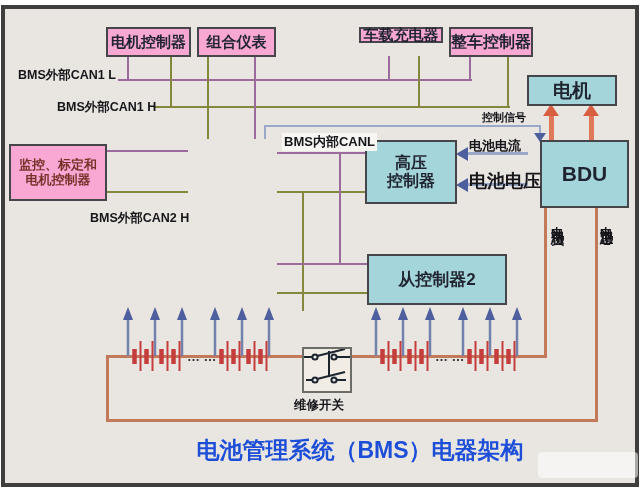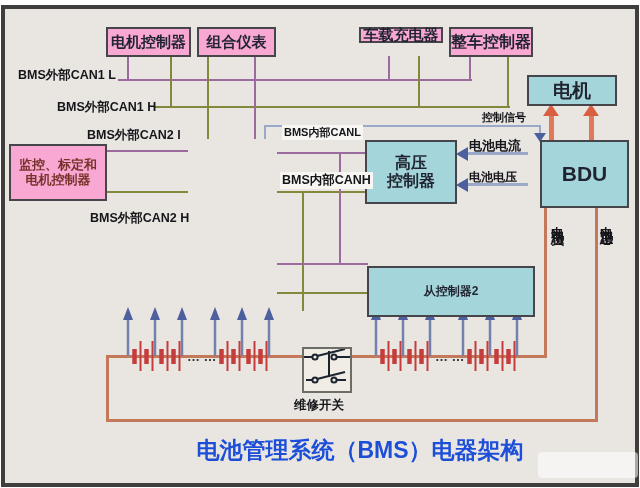--- a/index.html
+++ b/index.html
@@ -166,21 +166,21 @@
 
 
   <div class="box teal" style="left:365px;top:140px;width:92px;height:64px;font-size:16px">
     <div>
       <div>高压</div>
       <div>控制器</div>
     </div>
   </div>
 
   <div class="box teal" style="left:540px;top:140px;width:89px;height:68px;font-size:21px">BDU</div>
-  <div class="box teal" style="left:367px;top:266px;width:168px;height:51px;font-size:12px">从控制器2</div>
+  <div class="box teal" style="left:367px;top:254px;width:140px;height:51px;font-size:17px">从控制器2</div>
 
   <div id="switchbox">
     <svg width="46" height="42" viewBox="0 0 46 42">
       <g stroke="#1c2430" stroke-width="2" fill="none">
         <line x1="0" y1="8" x2="8" y2="8"></line>
         <circle cx="11" cy="8" r="2.6" fill="#f1ede5"></circle>
         <circle cx="30" cy="8" r="2.6" fill="#f1ede5"></circle>
         <line x1="33" y1="8" x2="46" y2="8"></line>
         <line x1="13" y1="7" x2="41" y2="0"></line>
         <line x1="25" y1="2" x2="25" y2="28"></line>
@@ -188,26 +188,24 @@
         <circle cx="11" cy="31" r="2.6" fill="#f1ede5"></circle>
         <circle cx="30" cy="31" r="2.6" fill="#f1ede5"></circle>
         <line x1="33" y1="31" x2="42" y2="31"></line>
         <line x1="13" y1="30" x2="41" y2="23"></line>
       </g>
     </svg>
   </div>
 
   <span class="lbl" style="left:18px;top:67px;font-size:12.5px">BMS外部CAN1 L</span>
   <span class="lbl" style="left:57px;top:99px;font-size:12.5px">BMS外部CAN1 H</span>
-  <span class="lbl" style="left:87px;top:127px;font-size:12.5px">BMS外部CAN2 l</span>
   <span class="lbl" style="left:90px;top:210px;font-size:12.5px">BMS外部CAN2 H</span>
-  <span class="lbl chip" style="left:282px;top:125px;font-size:11px">BMS内部CANL</span>
-  <span class="lbl chip" style="left:280px;top:172px;font-size:12.5px">BMS内部CANH</span>
+  <span class="lbl chip" style="left:282px;top:133px;font-size:13px">BMS内部CANL</span>
   <span class="lbl" style="left:482px;top:110px;font-size:11px">控制信号</span>
   <span class="lbl" style="left:469px;top:137px;font-size:13px">电池电流</span>
-  <span class="lbl" style="left:469px;top:169px;font-size:12px">电池电压</span>
+  <span class="lbl" style="left:469px;top:169px;font-size:18px">电池电压</span>
   <span class="lbl vlabel" style="left:550px;top:216px;font-size:13px">电池总负</span>
   <span class="lbl vlabel" style="left:599px;top:216px;font-size:13px">电池总正</span>
   <span class="lbl" style="left:294px;top:397px;font-size:12.5px">维修开关</span>
 
   <div id="title">电池管理系统（BMS）电器架构</div>
   <div id="watermark-patch"></div>
 </div>
 
 </body></html>

